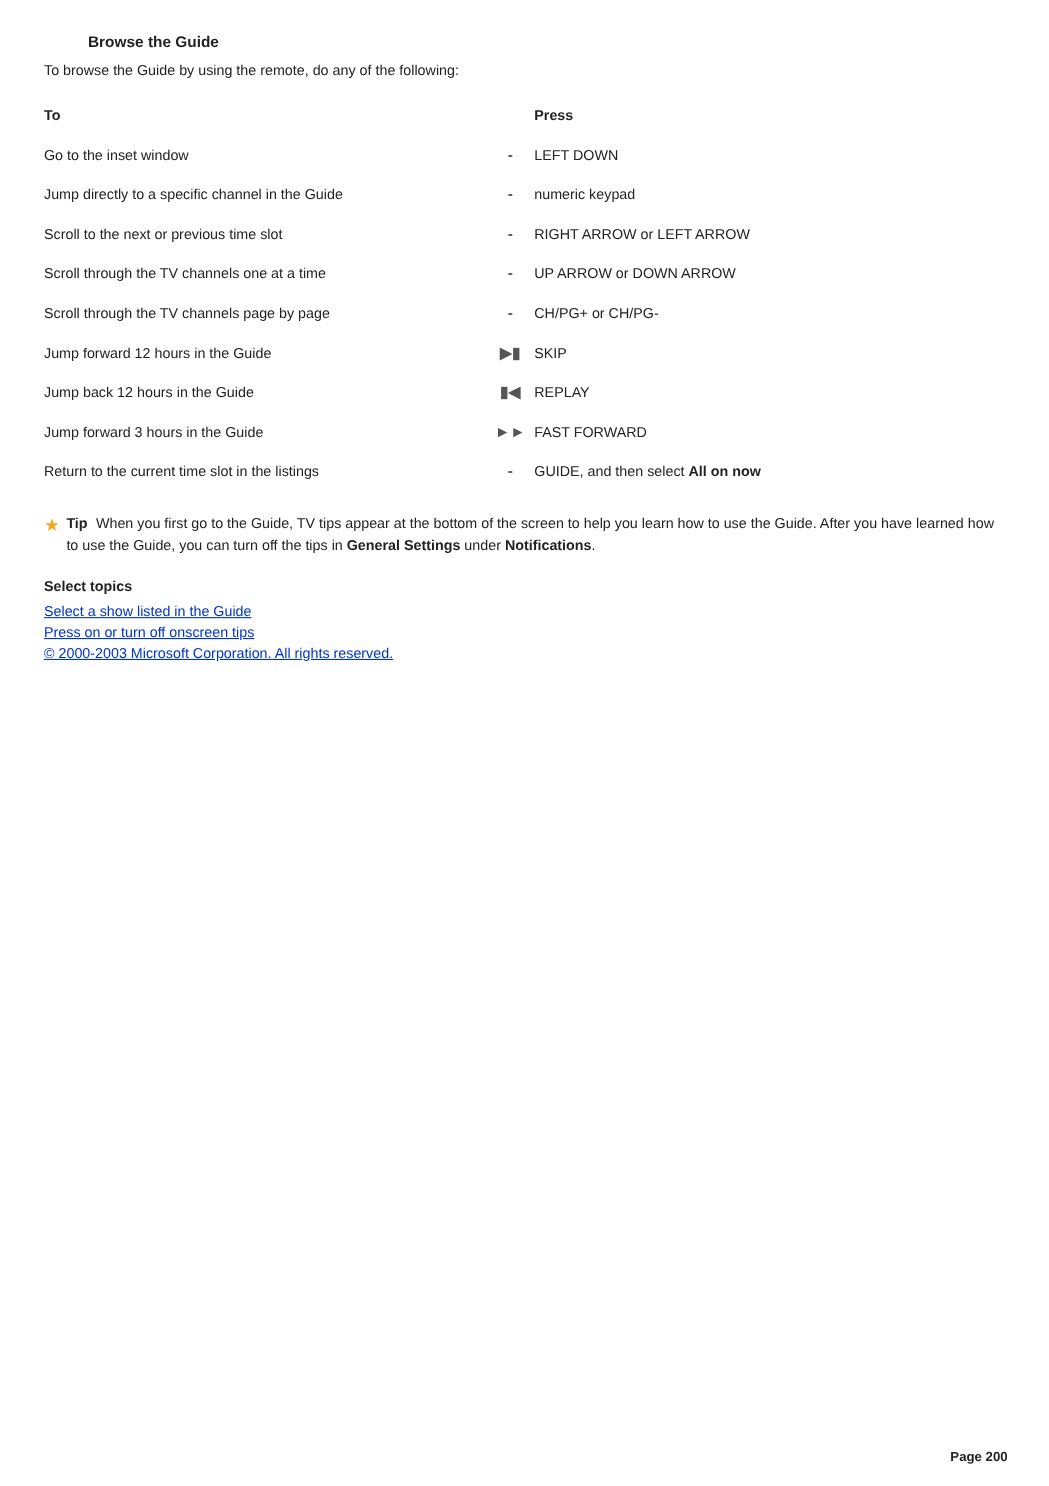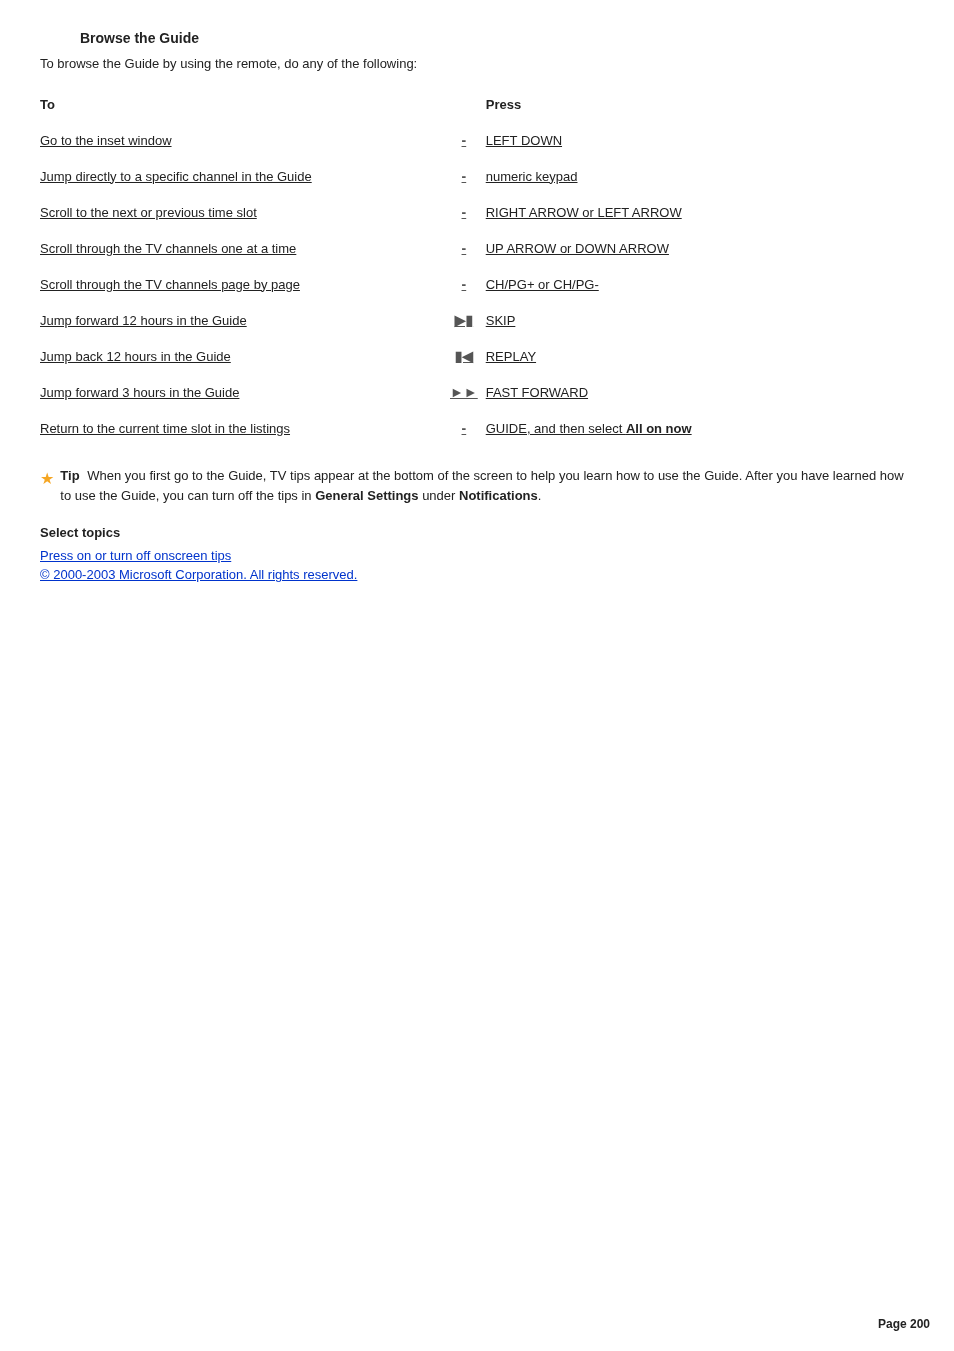--- a/index.html
+++ b/index.html
@@ -30,21 +30,20 @@
       text-align: left;
       font-weight: bold;
       font-size: 13px;
       padding: 6px 0 10px 0;
       border-bottom: none;
     }
     table tbody tr td {
       padding: 10px 0;
       vertical-align: middle;
       font-size: 13px;
-      text-decoration: underline;
     }
     .col-to { width: 46%; margin-top: 30px; }
     .col-dash { width: 5%; text-align: center; color: #555; }
     .col-press { width: 49%; }
     .icon-cell { text-align: center; font-size: 14px; font-weight: bold; }
     .tip-box {
       display: flex;
       align-items: flex-start;
       margin: 16px 0 20px 0;
       font-size: 13px;
@@ -69,21 +68,21 @@
     .related-links a {
       display: block;
       color: #0033cc;
       text-decoration: underline;
       font-size: 13px;
       margin-bottom: 4px;
     }
     .page-num {
       position: fixed;
       bottom: 20px;
-      right: 24px;
+      right: 38px;
       font-size: 12px;
       font-weight: bold;
       color: #222;
     }
     .bold { font-weight: bold; }
   </style>
 </head>
 <body>
 
 <h2>Browse the Guide</h2>
@@ -149,17 +148,18 @@
 <div class="tip-box">
   <span class="tip-icon">★</span>
   <span>
     <span class="tip-label">Tip</span>
     <span>When you first go to the Guide, TV tips appear at the bottom of the screen to help you learn how to use the Guide. After you have learned how to use the Guide, you can turn off the tips in </span><span class="bold">General Settings</span><span> under </span><span class="bold">Notifications</span><span>.</span>
   </span>
 </div>
 
 <div class="related-title">Select topics</div>
 <div class="related-links" id="related-links">
+    <a href="#">Select a show listed in the Guide</a>
     <a href="#">Press on or turn off onscreen tips</a>
     <a href="#">© 2000-2003 Microsoft Corporation. All rights reserved.</a>
   </div>
 
 <div class="page-num">Page 200</div>
 
 </body></html>

